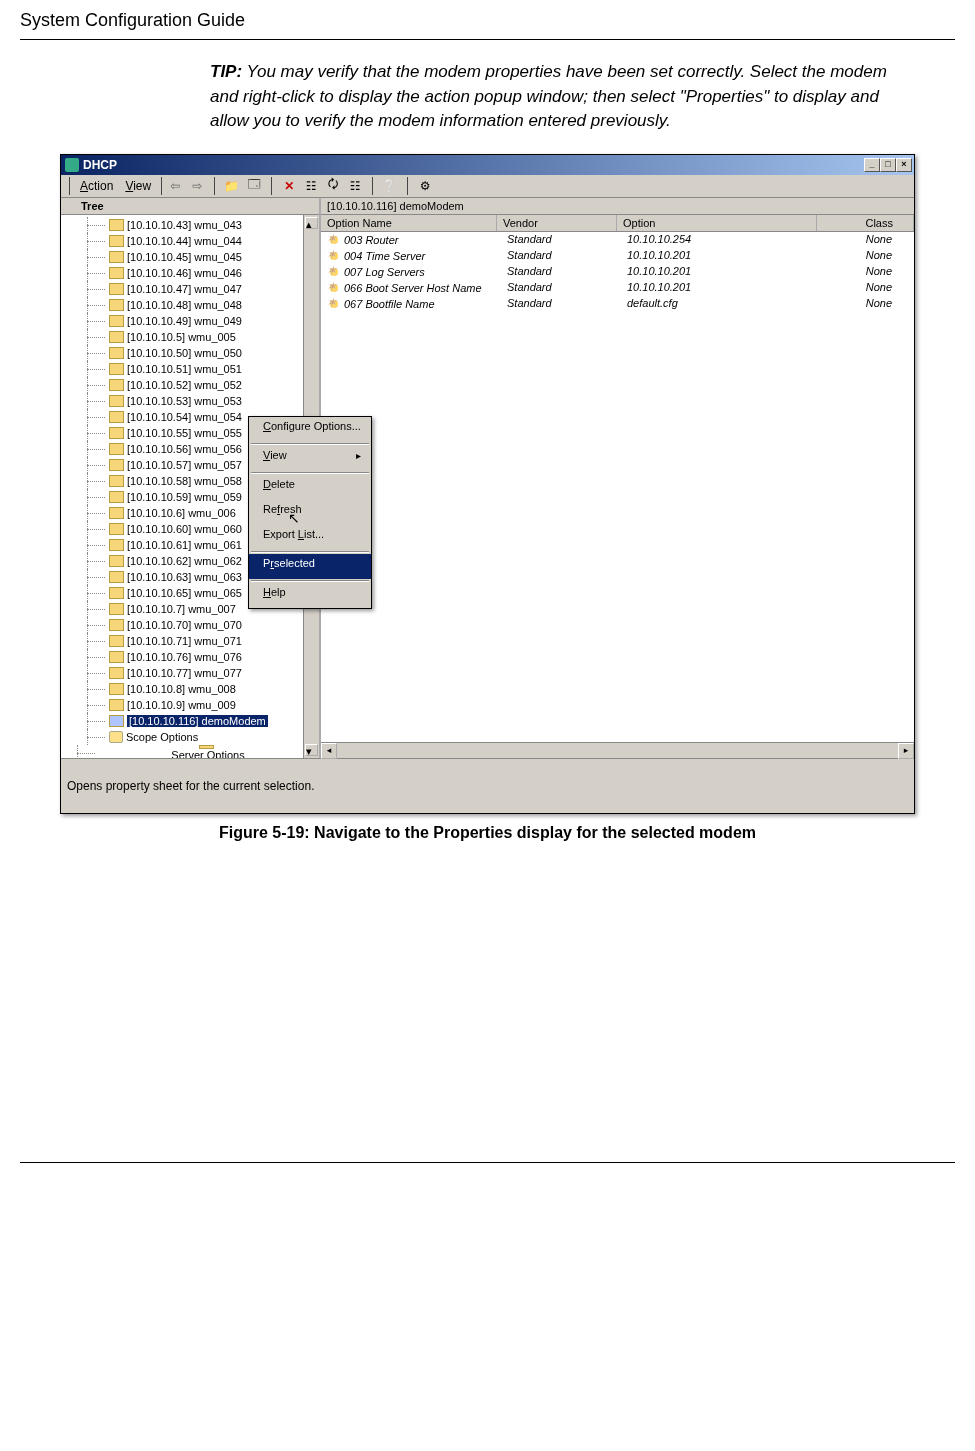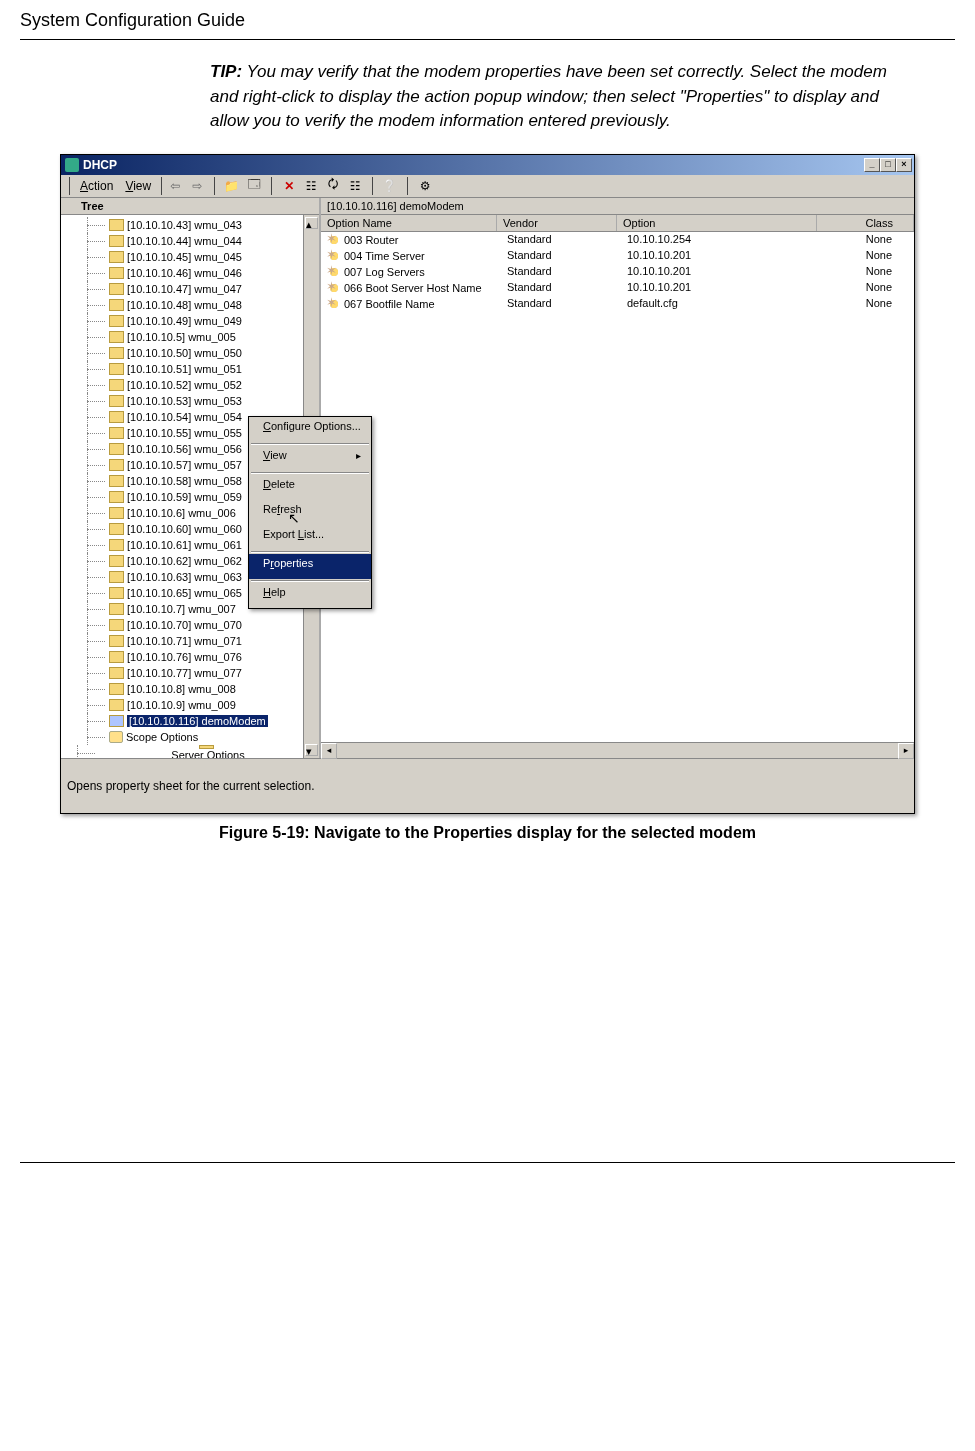--- a/index.html
+++ b/index.html
@@ -43,21 +43,21 @@
   .scroll-stub { position:absolute; right:0; top:0; bottom:0; width:16px; background:#d4d0c8; border-left:1px solid #888; }
   .scroll-stub .thumb { position:absolute; left:1px; right:1px; top:2px; height:12px; background:#d4d0c8; border:1px outset #fff; }
   .scroll-stub .thumb2 { top:auto; bottom:2px; }
 
   .details-pane { flex:1; background:#fff; display:flex; flex-direction:column; position:relative; }
   .details-header { background:#d4d0c8; padding:2px 6px; font-size:11px; border-bottom:1px solid #888; }
   .cols { display:flex; background:#d4d0c8; font-size:11px; border-bottom:1px solid #888; }
   .cols div { padding:2px 6px; border-right:1px solid #aaa; }
   .col-name { width:176px; } .col-vendor { width:120px; } .col-value { width:200px; } .col-class { flex:1; text-align:right; padding-right:20px !important; }
   .rows { font-size:11px; }
-  .row { display:flex; padding:1px 0; }
+  .row { display:flex; padding:1px 0;font-style:italic; }
   .row .c1 { width:180px; padding-left:6px; display:flex; align-items:center; gap:3px;}
   .row .c2 { width:120px; padding-left:6px;} .row .c3 { width:200px; padding-left:6px;} .row .c4 { flex:1; text-align:right; padding-right:22px;}
   .gear { width:14px; height:14px; background: radial-gradient(circle,#ffd96b 40%,#c79a20 42%,transparent 44%); border-radius:50%; position:relative;}
   .gear::after { content:'✶'; position:absolute; left:-1px; top:-2px; color:#ca8; font-size:13px;}
 
   .context-menu { position:absolute; left:248px; top:416px; width:124px; background:#d4d0c8; border:1px solid #000; box-shadow:2px 2px 4px rgba(0,0,0,0.4); font-size:11px; z-index:5; }
   .context-menu .cm-item { padding:3px 10px 10px 14px; display:flex; justify-content:space-between; align-items:center; }
   .context-menu .cm-item.arrow::after { content:'▸'; font-size:10px;}
   .context-menu .cm-sep { border-top:1px solid #888; border-bottom:1px solid #fff; margin:1px 2px; }
   .context-menu .cm-item.hl { background:#0a246a; color:#fff; }
@@ -346,21 +346,21 @@
           <span><u>D</u><span id="cm-del">elete</span></span>
         </div>
       <div class="cm-item">
           <span>Re<u>f</u><span id="cm-ref">resh</span></span>
         </div>
       <div class="cm-item">
           <span>Export <u>L</u><span id="cm-exp">ist...</span></span>
         </div>
       <div class="cm-sep"></div>
       <div class="cm-item hl">
-          <span>P<u>r</u><span id="cm-prop">operties</span></span>
+          <span>P<u>r</u><span id="cm-prop">selected</span></span>
         </div>
       <div class="cm-sep"></div>
       <div class="cm-item">
           <span><u>H</u><span id="cm-help">elp</span></span>
         </div>
     </div>
     <div class="cursor-img">↖</div>
   </div>
 
   <div class="statusbar">Opens property sheet for the current selection.</div>

